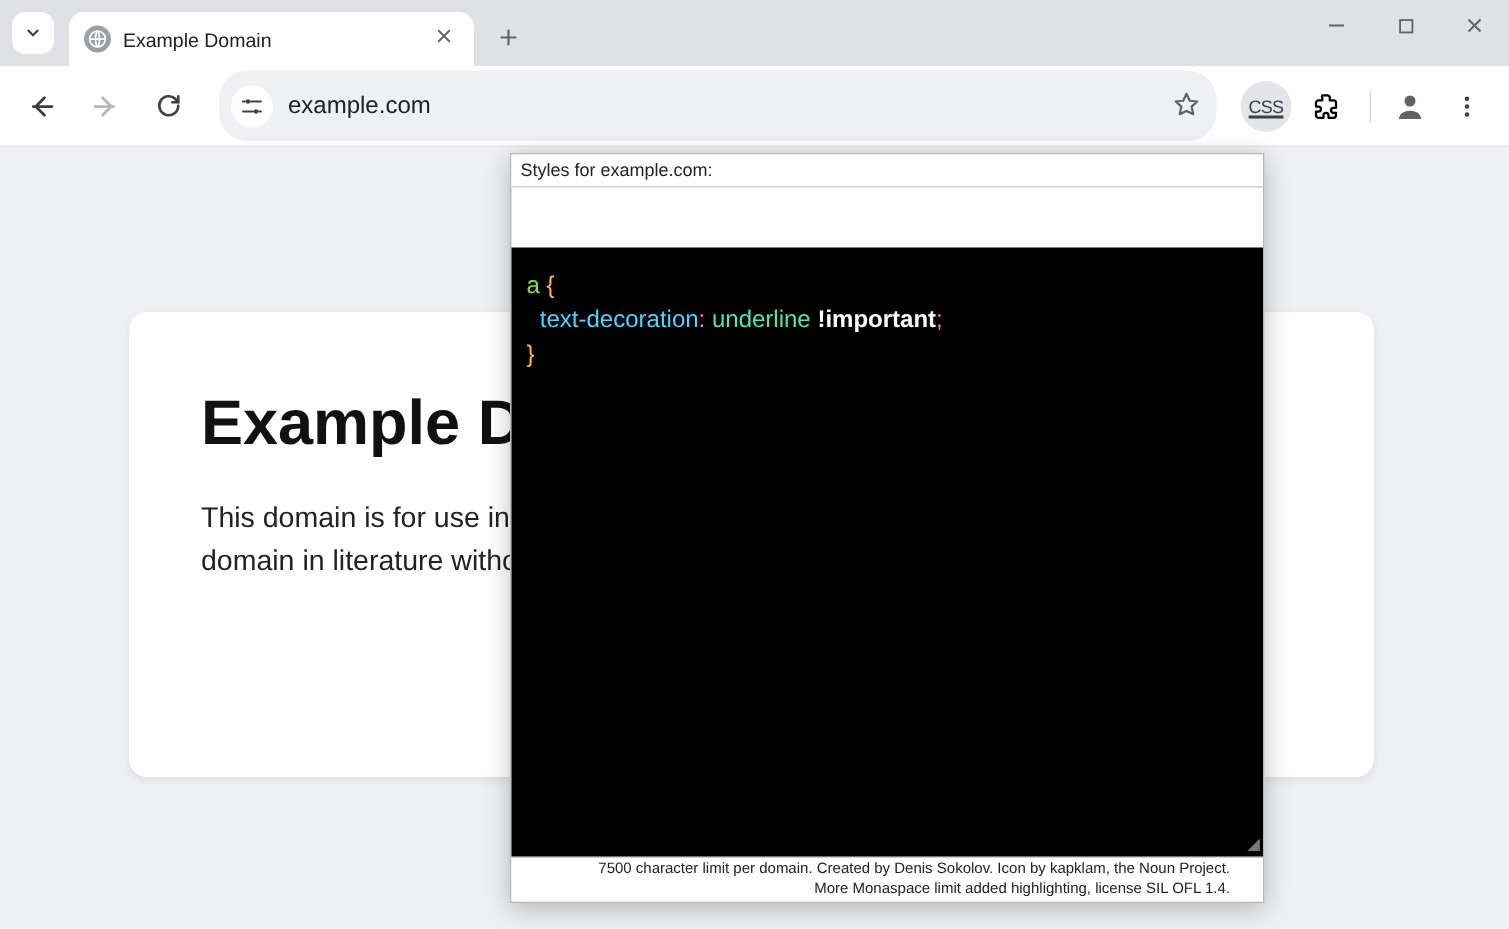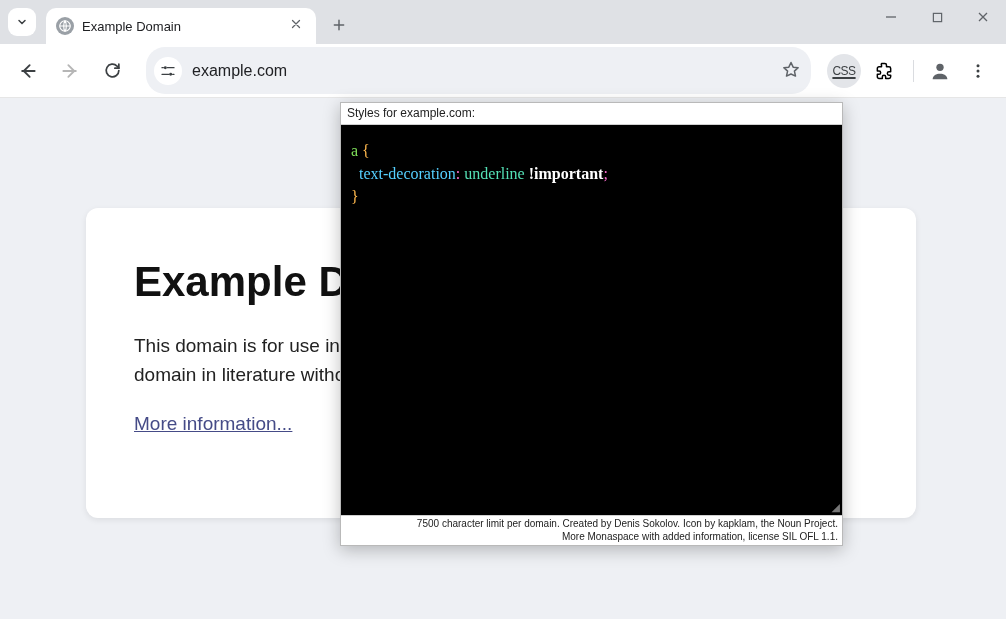--- a/index.html
+++ b/index.html
@@ -31,32 +31,32 @@
   .avatar { width:28px; height:28px; border-radius:50%; display:flex; align-items:center; justify-content:center; color:#5f6368; }
 
   
   .viewport { position:absolute; top:98px; left:0; right:0; bottom:0; background:#eef0f4; }
   .page-card { position:absolute; left:86px; top:110px; width:830px; height:310px; background:#fff; border-radius:12px; box-shadow: 0 2px 6px rgba(0,0,0,0.08); padding: 50px 48px; }
   .page-card h1 { font-size:42px; font-weight:700; color:#111; margin-bottom:26px; }
   .page-card p { font-size:19px; color:#222; line-height:1.5; margin-bottom:24px; max-width:700px; }
   .page-card a { font-size:19px; color:#454b87; text-decoration: underline; }
 
   
-  .popup { position:absolute; left:340px; top:4px; width:503px; height:444px; background:#fff; border:1px solid #b9b9b9; box-shadow: 0 4px 16px rgba(0,0,0,0.25); display:flex; flex-direction:column; }
+  .popup { position:absolute; left:340px; top:4px; width:503px; height:500px; background:#fff; border:1px solid #b9b9b9; box-shadow: 0 4px 16px rgba(0,0,0,0.25); display:flex; flex-direction:column; }
   .popup-header { height:22px; padding:3px 6px; font-size:12px; color:#222; background:#fff; border-bottom:1px solid #d0d0d0; }
-  .code-area { flex:1; background:#000; position:relative; font-family: Liberation Serif, serif; font-size:16px; line-height:1.45; padding: 14px 10px; color:#fff; white-space:pre; overflow:hidden; }
+  .code-area { flex:1; background:#000; position:relative; font-family: Liberation Sans, sans-serif; font-size:16px; line-height:1.45; padding: 14px 10px; color:#fff; white-space:pre; overflow:hidden;margin-top:40px; }
   .tok-sel { color:#7fe05a; }
   .tok-brace { color:#ffb84d; }
   .tok-prop { color:#55d0ff; }
   .tok-colon { color:#ff6fd3; }
   .tok-val { color:#54e0b5; }
   .tok-bang { color:#ffffff; font-weight:700; }
   .tok-semi { color:#ff6fd3; }
   .resize-grip { position:absolute; right:2px; bottom:2px; color:#777; font-size:11px; line-height:1;}
-  .popup-footer { background:#fff; color:#222; font-size:10px; text-align:right; padding:2px 4px; line-height:1.25; border-top:1px solid #d0d0d0; }
+  .popup-footer { background:#fff; color:#222; font-size:10px; text-align:right; padding:2px 22px; line-height:1.25; border-top:1px solid #d0d0d0; }
   .popup-footer .u { }
 
   svg { display:block; }
 </style>
 </head>
 <body>
 
 <div class="titlebar">
   <div class="tab-menu-btn">
     <svg width="12" height="12" viewBox="0 0 24 24">
@@ -159,26 +159,25 @@
         <circle cx="12" cy="12" r="2" fill="currentColor"></circle>
         <circle cx="12" cy="19" r="2" fill="currentColor"></circle>
       </svg>
   </div>
 </div>
 
 <div class="viewport">
   <div class="page-card">
     <h1>Example Domain</h1>
     <p>This domain is for use in illustrative examples in documents. You may use this domain in literature without prior coordination or asking for permission.</p>
-    <a href="#">More information...</a>
   </div>
 
   <div class="popup">
     <div class="popup-header">Styles for example.com:</div>
     <div class="code-area"><span class="tok-sel">a</span> <span class="tok-brace">{</span>
   <span class="tok-prop">text-decoration</span><span class="tok-colon">:</span> <span class="tok-val">underline</span> <span class="tok-bang">!important</span><span class="tok-semi">;</span>
 <span class="tok-brace">}</span><span class="resize-grip">◢</span></div>
     <div class="popup-footer">
       <div>7500 character limit per domain. Created by Denis Sokolov. Icon by kapklam, the Noun Project.</div>
-      <div><span>More </span><span class="u">Monaspace</span><span> with added information, </span><span class="u">license SIL OFL 1.1</span><span>.</span></div>
+      <div><span>More </span><span class="u">Monaspace</span><span> limit added highlighting, </span><span class="u">license SIL OFL 1.4</span><span>.</span></div>
     </div>
   </div>
 </div>
 
 </body></html>

